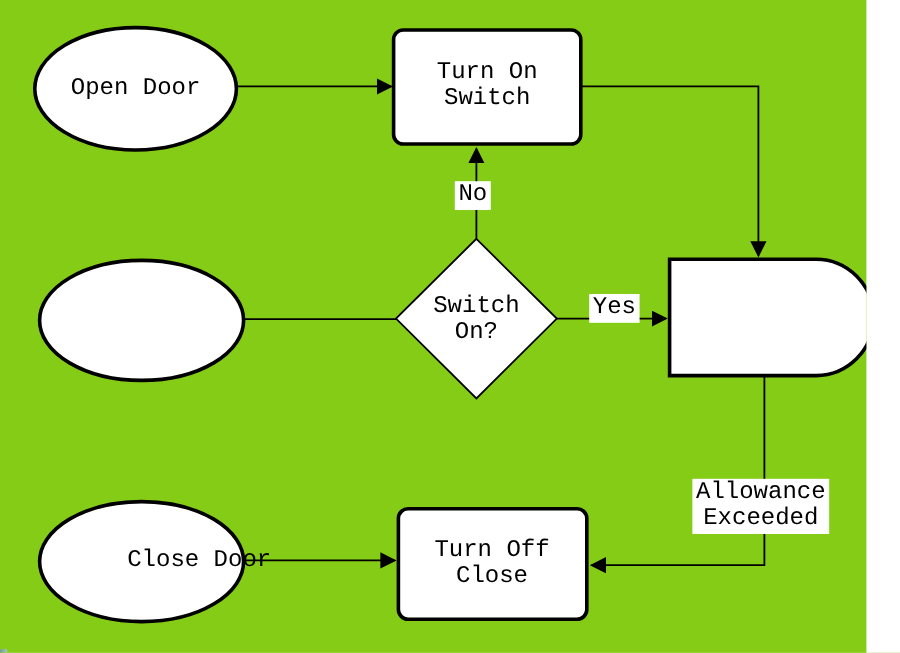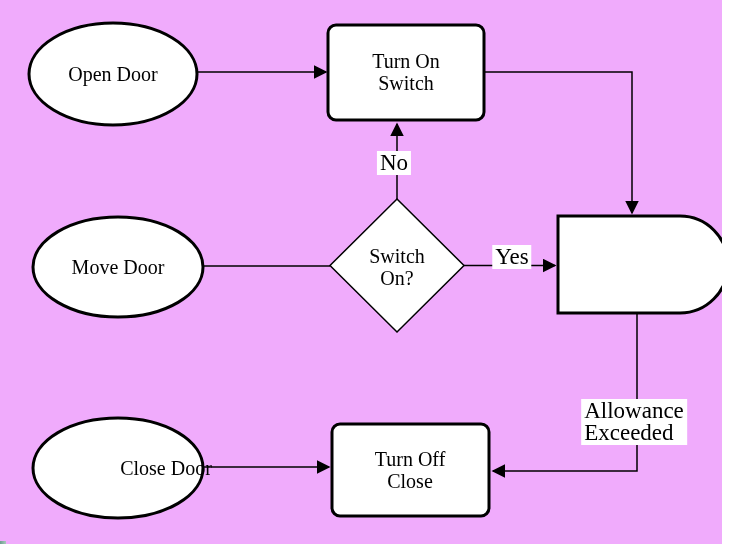--- a/index.html
+++ b/index.html
@@ -1,43 +1,43 @@
 <!DOCTYPE html>
 <html><head>
 <meta charset="utf-8">
 <style>
   html, body { margin: 0; padding: 0; }
   body { background: #ffffff; }
   #diagram {
     position: relative;
     width: 722px;
     height: 544px;
-    background: #f0abfc;
+    background: #84cc16;
     overflow: hidden;
-    font-family: Liberation Serif, serif;
+    font-family: Liberation Mono, monospace;
   }
   #shapes-layer {
     position: absolute;
     left: 0; top: 0;
   }
   .node-label {
     position: absolute;
     transform: translate(-50%, -50%);
     text-align: center;
     white-space: pre-line;
     font-size: 20px;
     line-height: 22px;
     color: #000000;
   }
   .edge-label {
     position: absolute;
     transform: translate(-50%, -50%);
-    text-align: left;
+    text-align: center;
     white-space: pre-line;
-    font-size: 23px;
+    font-size: 20px;
     line-height: 22px;
     color: #000000;
     background: #ffffff;
     padding: 1px 3px;
   }
   #corner-artifact {
     position: absolute;
     left: 0; top: 541px;
     width: 6px; height: 3px;
     background: linear-gradient(to right, #6e9e8f, #a8c8bd);
@@ -79,21 +79,20 @@
 
     <path d="M464,265.5 L555,265.5" fill="none" stroke="#000000" stroke-width="1.5" marker-end="url(#arrow)"></path>
 
     <path d="M637,313 L637,471 L493,471" fill="none" stroke="#000000" stroke-width="1.5" marker-end="url(#arrow)"></path>
 
     <path d="M203,467 L329,467" fill="none" stroke="#000000" stroke-width="1.5" marker-end="url(#arrow)"></path>
   </svg>
 
   <div class="node-label" style="left:113px; top:74px;">Open Door</div>
 
-  <div class="node-label" style="left:118px; top:267px;">Move Door</div>
 
   <div class="node-label" style="left:118px; top:468px;margin-left:48px;">Close Door</div>
 
   <div class="node-label" style="left:406px; top:71.5px;">Turn On
 Switch</div>
 
   <div class="node-label" style="left:397px; top:267px;">Switch
 On?</div>
 
 

